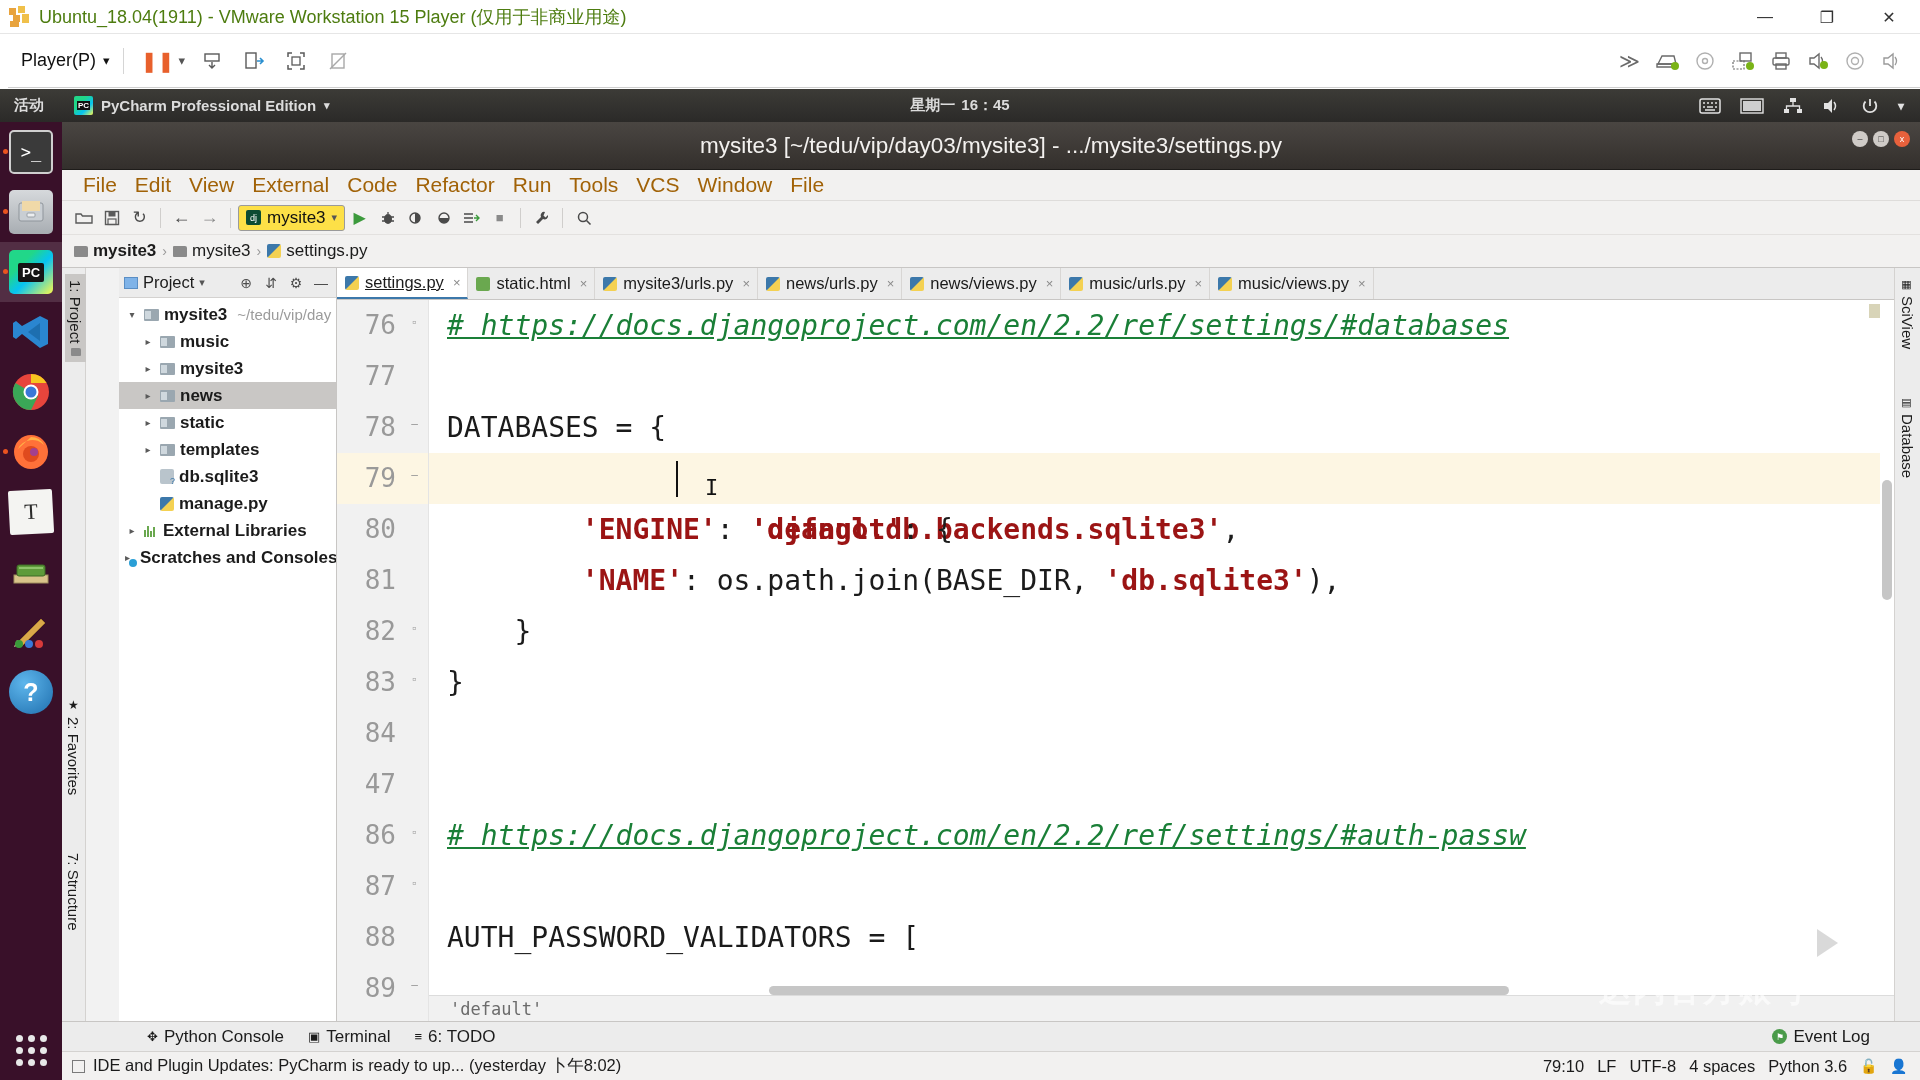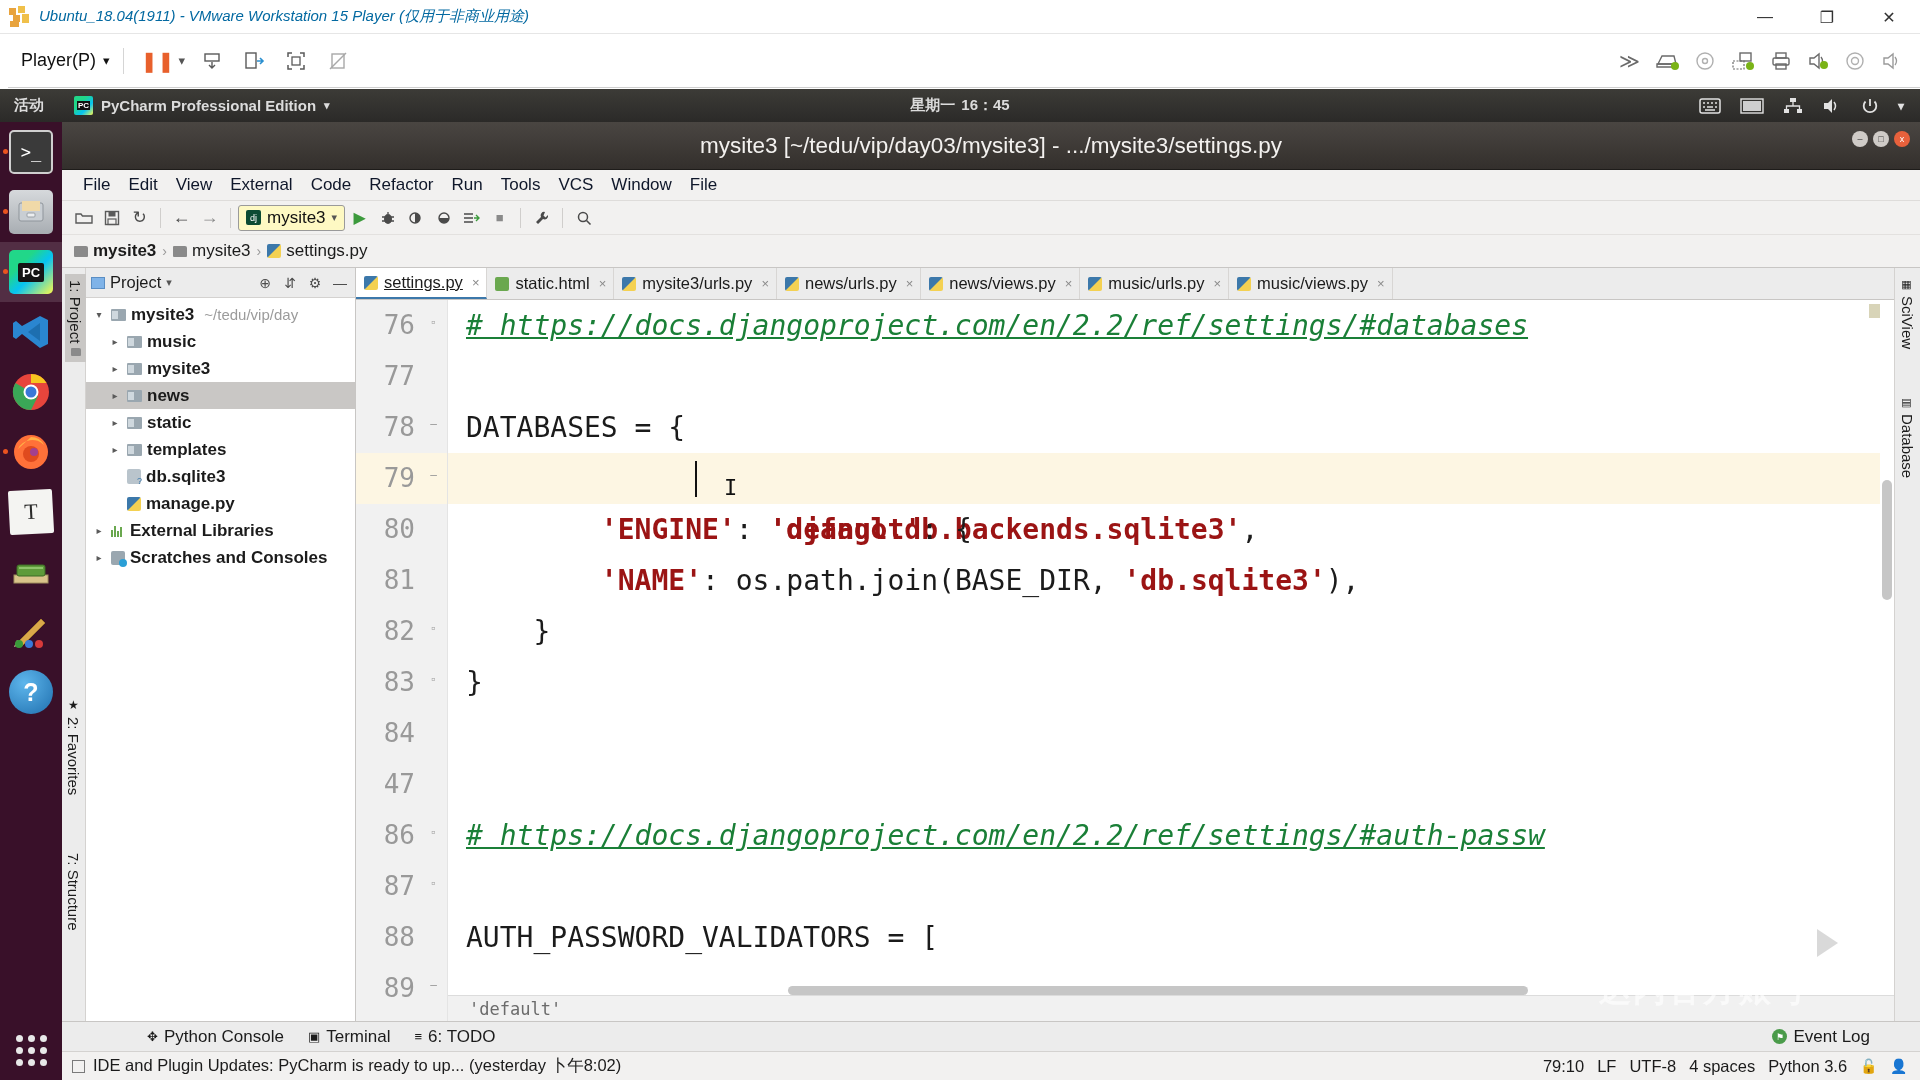--- a/index.html
+++ b/index.html
@@ -8,21 +8,21 @@
 
   
   #vmware-titlebar{
     position:absolute; left:0; top:0; width:1920px; height:34px;
     background:#ffffff; display:flex; align-items:center;
     border-bottom:1px solid #e6e6e6;
   }
   #vm-logo{ width:22px; height:22px; margin-left:9px; margin-right:8px; position:relative;}
   #vm-logo .a{position:absolute;background:#e8a33d;}
   #vm-logo .b{position:absolute;background:#f0c04a;}
-  #vmware-title{ font-size:15px; color:#0369a1; letter-spacing:0; white-space:nowrap;font-style:italic;}
+  #vmware-title{ font-size:18px; color:#4d7c0f; letter-spacing:0; white-space:nowrap;}
   #vm-winbtns{ position:absolute; right:0; top:0; height:34px; display:flex;}
   #vm-winbtns > div{ width:62px; height:34px; display:flex; align-items:center; justify-content:center; color:#333;}
 
   #vmware-toolbar{
     position:absolute; left:8px; top:34px; width:1920px; height:54px;
     background:#ffffff; display:flex; align-items:center;
     border-bottom:1px solid #cfcfcf;
   }
   #player-menu{ display:flex; align-items:center; gap:7px; margin-left:13px; font-size:18px; color:#111;}
   .vsep{ width:1px; height:26px; background:#d5d5d5; margin:0 13px;}
@@ -70,27 +70,27 @@
     display:flex; align-items:center; justify-content:center;
     border-bottom:1px solid #1e1c1a;
   }
   #pc-title{ color:#f3f1ef; font-size:22.5px; }
   #pc-winbtns{ position:absolute; right:10px; top:9px; display:flex; gap:5px;}
   .pcwb{ width:16px;height:16px;border-radius:50%; display:flex;align-items:center;justify-content:center;
          font-size:9px; color:#3a3a3a; }
 
   #pc-menubar{ height:31px; background:#f2f1f0; display:flex; align-items:center;
                padding-left:12px; gap:0px; border-bottom:1px solid #dedcda;}
-  .menu-item{ font-size:17px; color:#0f172a; padding:2px 9px; }
+  .menu-item{ font-size:21px; color:#a16207; padding:2px 9px; }
 
   #pc-toolbar{ height:34px; background:#f2f1f0; display:flex; align-items:center; padding-left:8px; gap:1px;
                border-bottom:1px solid #e3e1df;}
   .tbi{ width:27px;height:26px;display:flex;align-items:center;justify-content:center;color:#4a4a4a;font-size:15px;}
   .tbsep{width:1px;height:20px;background:#d0cecc;margin:0 6px;}
-  #runconf{ display:flex;align-items:center;gap:6px;border:1px solid #9a9a9a;background:#fef9c3;border-radius:3px;
+  #runconf{ display:flex;align-items:center;gap:6px;border:1px solid #9a9a9a;background:#fde047;border-radius:3px;
             height:26px;padding:0 7px; }
   #runconf .dj{ width:15px;height:15px;background:#0c4b33;color:#fff;font-size:9px;display:flex;
                 align-items:center;justify-content:center;border-radius:2px;}
   #runconf .nm{font-size:17px;color:#111;}
 
   #pc-breadcrumb{ height:33px; background:#f2f1f0; display:flex; align-items:center; padding-left:12px; gap:6px;
                   border-bottom:1px solid #c8c6c4; font-size:17px;}
   .crumb{ display:flex; align-items:center; gap:5px; color:#1b1b1b;}
   .crumb.bold{ font-weight:bold;}
   .crumb-sep{ color:#9a9a9a; font-size:14px;}
@@ -100,21 +100,21 @@
 
   #pc-body{ flex:1; display:flex; min-height:0;}
 
   
   #left-rail{ width:24px; background:#ececec; border-right:1px solid #d4d2d0; position:relative;}
   .rail-lbl{ position:absolute; writing-mode:vertical-rl; font-size:15px; color:#1b1b1b;
              white-space:nowrap; left:3px; display:flex; align-items:center; gap:5px;}
   .rail-lbl.sel{ background:#c9c7c5; padding:6px 2px;}
 
   
-  #project-panel{ width:270px; background:#fff; border-right:1px solid #c8c6c4; display:flex; flex-direction:column;}
+  #project-panel{ width:218px; background:#fff; border-right:1px solid #c8c6c4; display:flex; flex-direction:column;margin-left:33px;}
   #pp-header{ height:30px; background:#ececec; display:flex; align-items:center; padding:0 5px; gap:5px;
               border-bottom:1px solid #d4d2d0; }
   #pp-header .ttl{font-size:16.5px;color:#1b1b1b;}
   #pp-header .sp{flex:1;}
   #pp-header .hi{ width:20px;height:20px;display:flex;align-items:center;justify-content:center;color:#4d4d4d;font-size:14px;}
   #pp-tree{ flex:1; overflow:hidden; padding-top:3px; font-size:17px;}
   .tnode{ display:flex; align-items:center; height:27px; gap:5px; padding-left:6px; white-space:nowrap;}
   .tnode.sel{ background:#c9c7c5;}
   .arrow{ width:14px; text-align:center; color:#5a5a5a; font-size:10px;}
   .tname{ color:#1b1b1b;font-weight:bold;}

